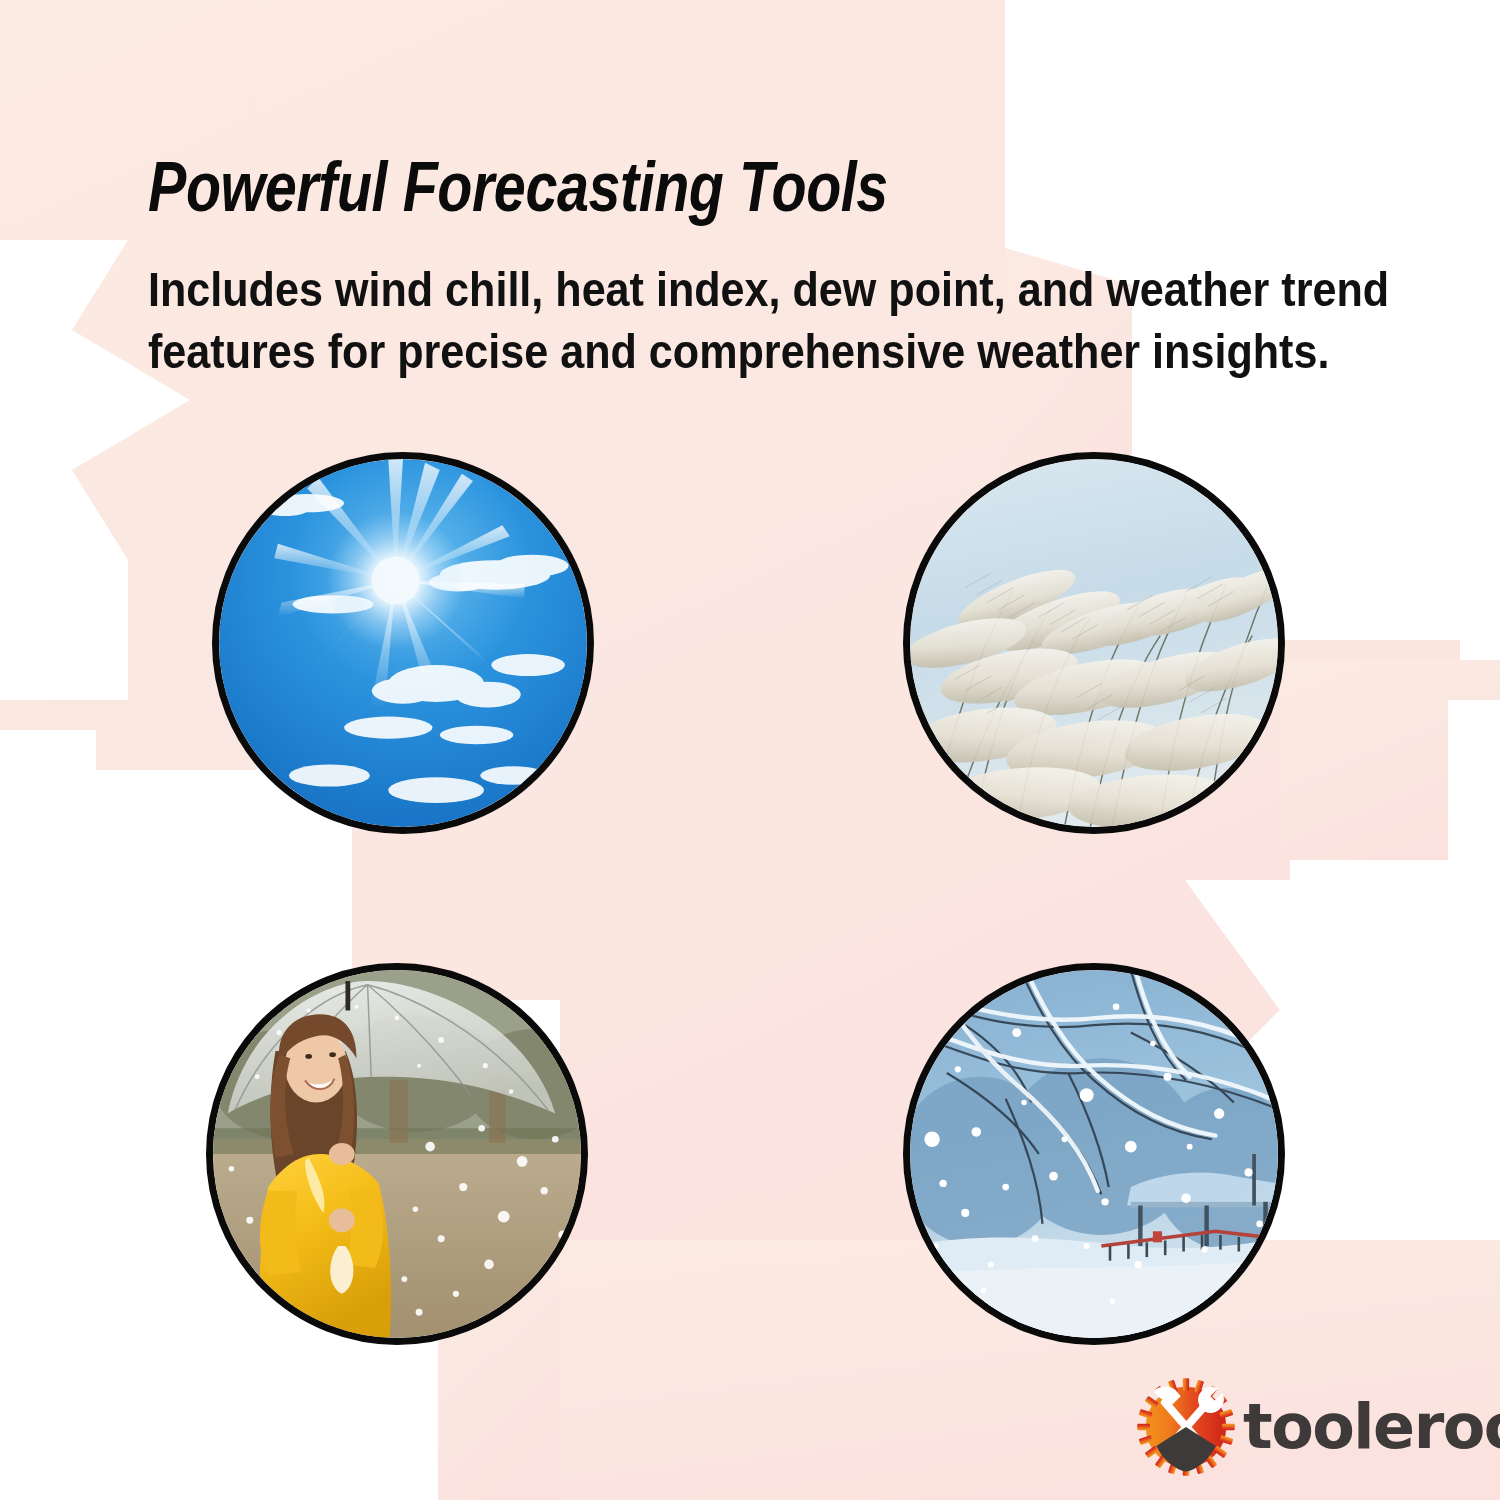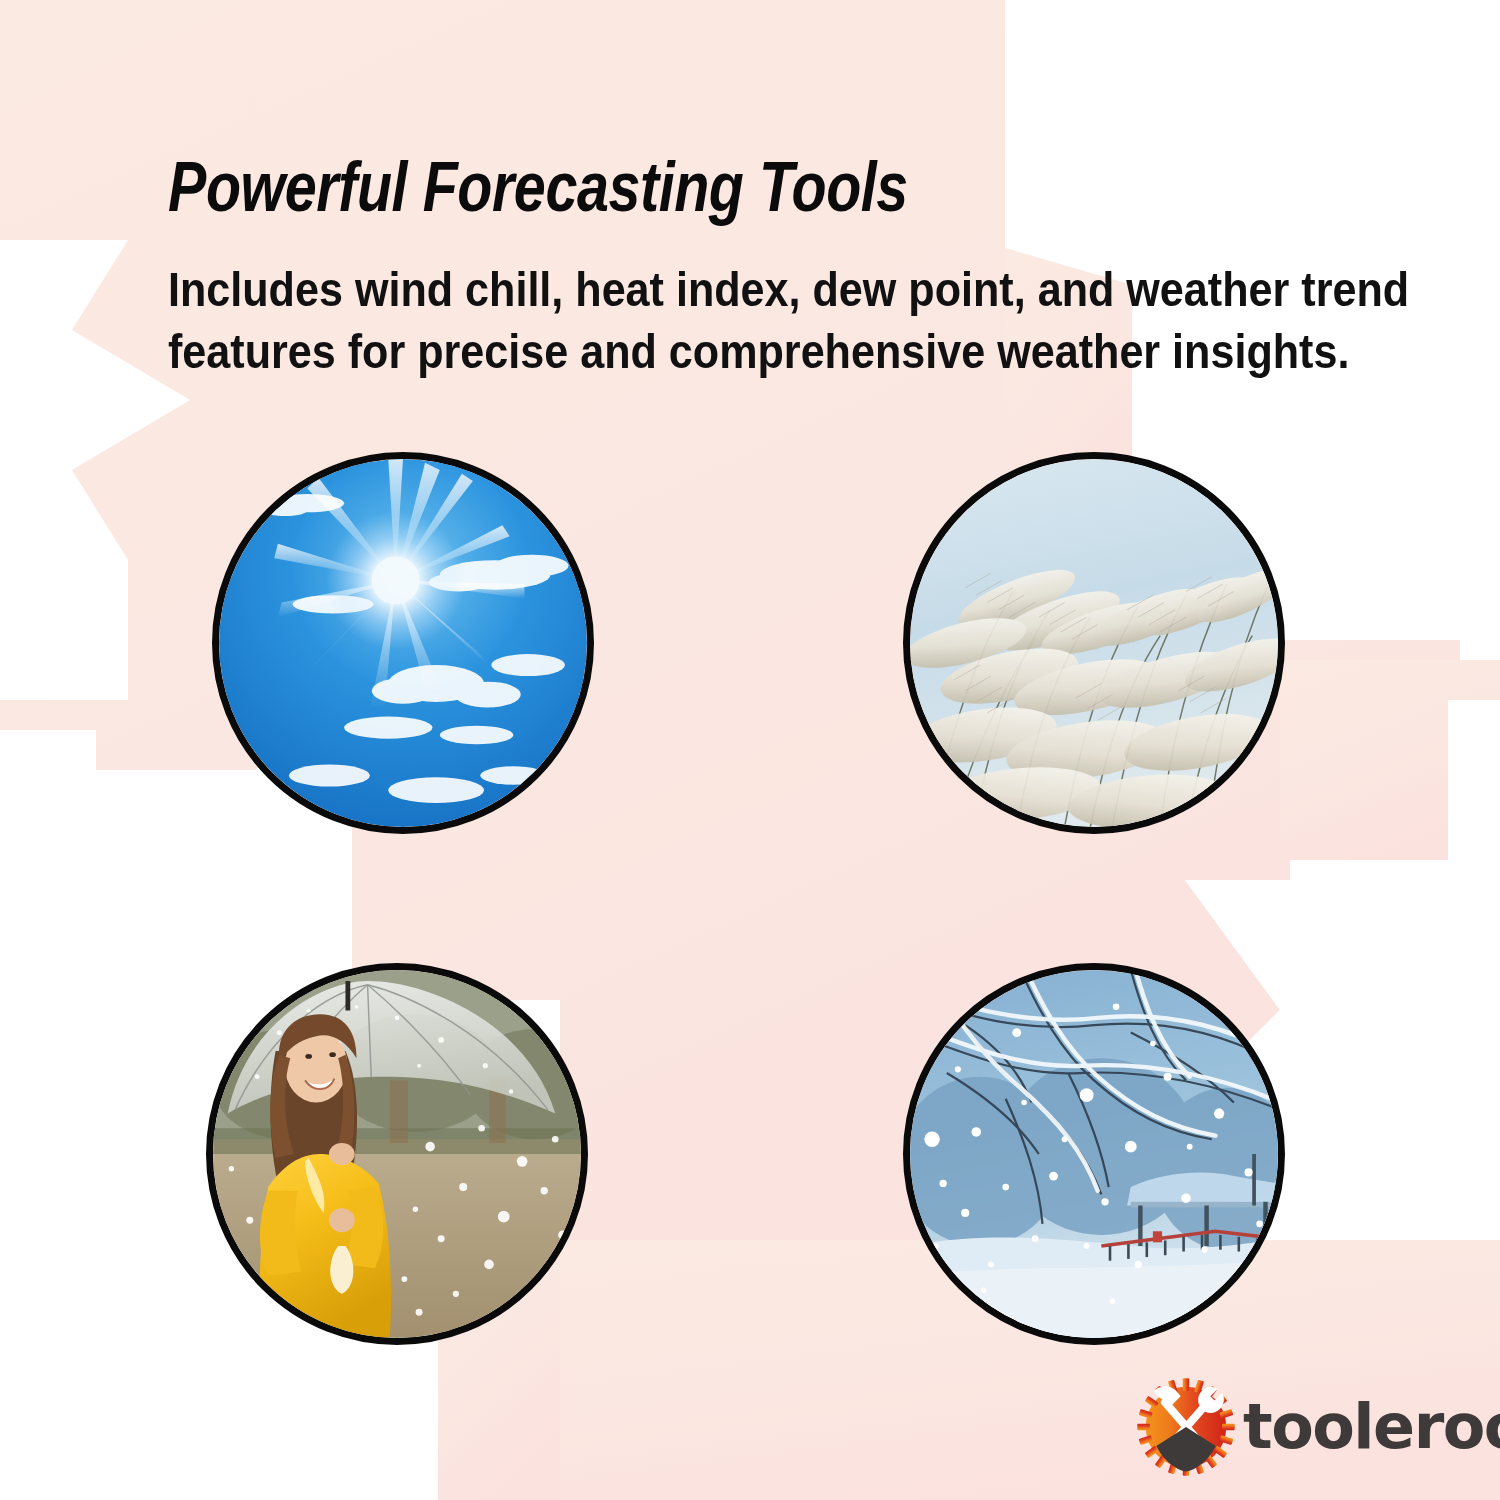--- a/index.html
+++ b/index.html
@@ -20,21 +20,21 @@
   #bg-gear {
     position: absolute;
     left: 0; top: 0;
     width: 1500px; height: 1500px;
     z-index: 0;
   }
 
   
   #headline-block {
     position: absolute;
-    left: 168px;
+    left: 148px;
     top: 146px;
     width: 1290px;
     z-index: 5;
   }
   #page-title {
     font-family: "Liberation Sans Narrow", "Liberation Sans", sans-serif;
     font-weight: 700;
     font-style: italic;
     font-size: 70px;
     line-height: 82px;

